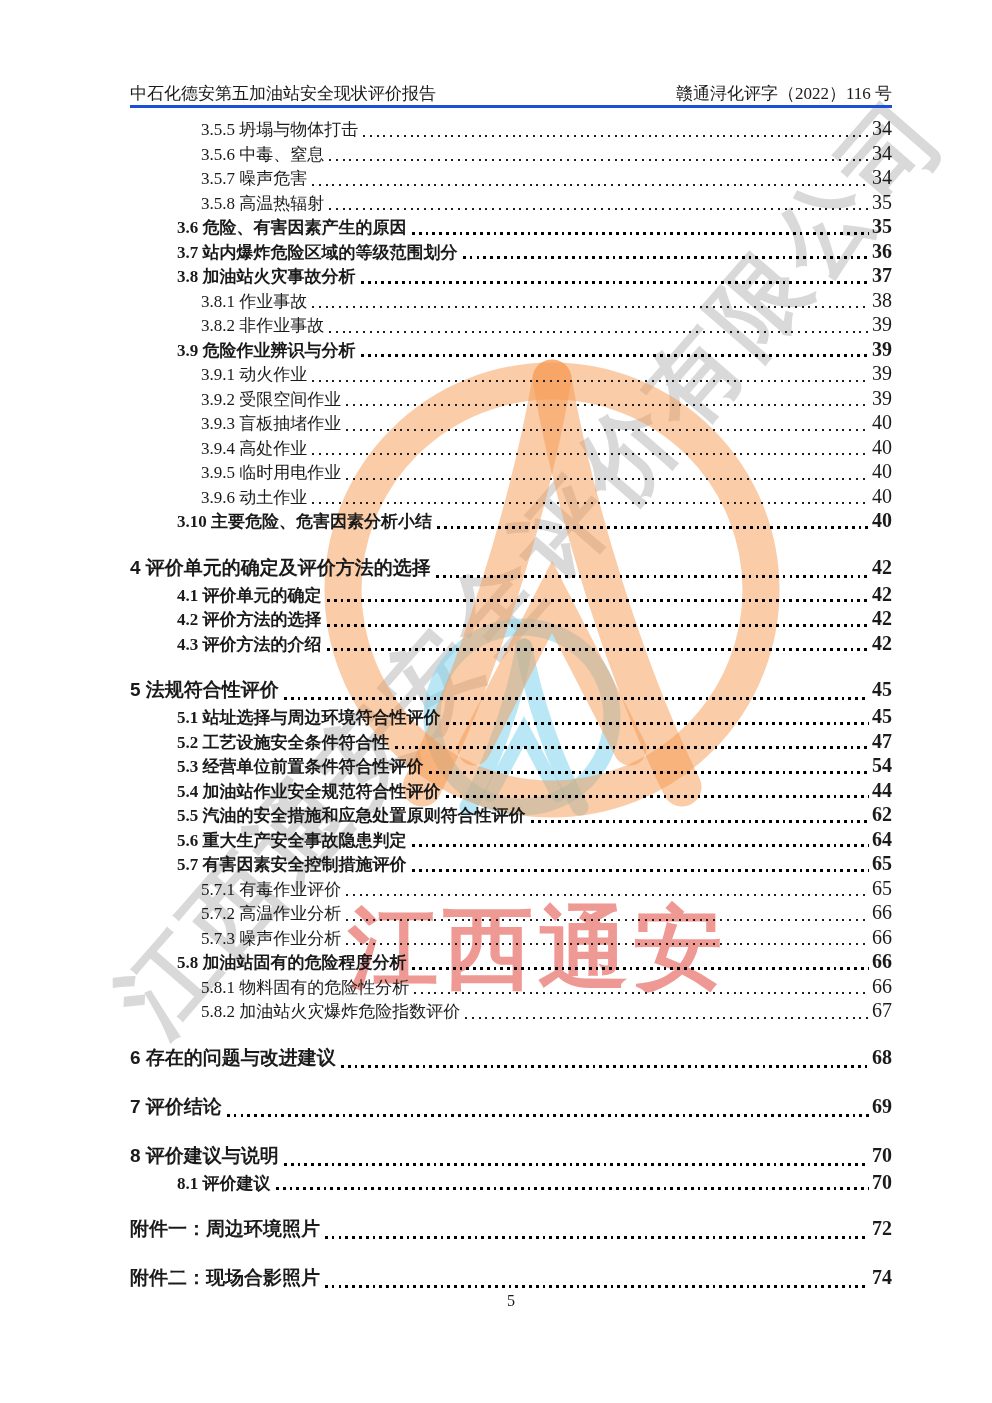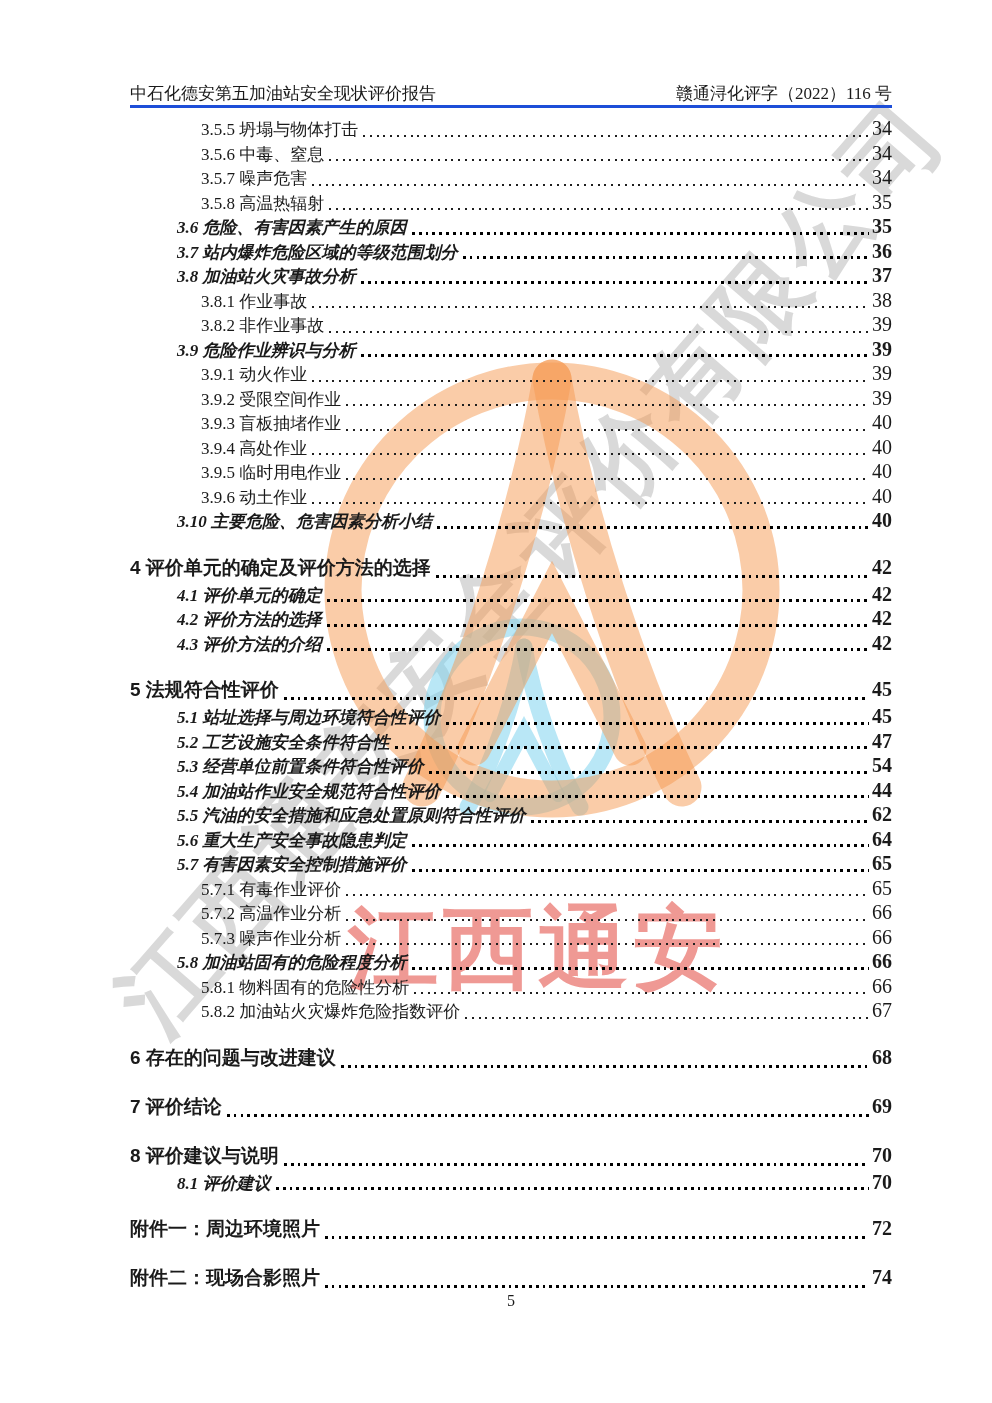--- a/index.html
+++ b/index.html
@@ -44,21 +44,21 @@
   .toc-row .leader{
     flex:1 1 auto;align-self:flex-end;height:2px;margin:0 3px 5px 5px;
     background-image:repeating-linear-gradient(to right,#1f1f1f 0 2px,transparent 2px 6.8px);
   }
   .toc-row .pagenum{flex:0 0 auto;font-family:"Liberation Serif", serif;font-size:20px;}
   
   .level-3{font-size:17px;justify-content:center;}
   .level-3 .title{padding-left:71px;font-family:"Liberation Serif", serif;}
   
   .level-2{font-size:17px;}
-  .level-2 .title{padding-left:47px;font-family:"Liberation Serif", serif;font-weight:700;font-style:italic;}
+  .level-2 .title{padding-left:47px;font-family:"Liberation Serif", serif;font-weight:700;}
   .level-2 .pagenum{font-weight:700;}
   .level-2 .leader,.level-1 .leader,.level-a .leader{
     height:3px;
     background-image:repeating-linear-gradient(to right,#000 0 2.7px,transparent 2.7px 6.8px);
   }
   
   .level-1,.level-a{height:28px;margin-top:21px;font-size:19px;}
   .level-1 .title,.level-a .title{font-family:"Liberation Sans", sans-serif;font-weight:700;}
   .level-1 .pagenum,.level-a .pagenum{font-weight:700;}
   .doc-footer{

